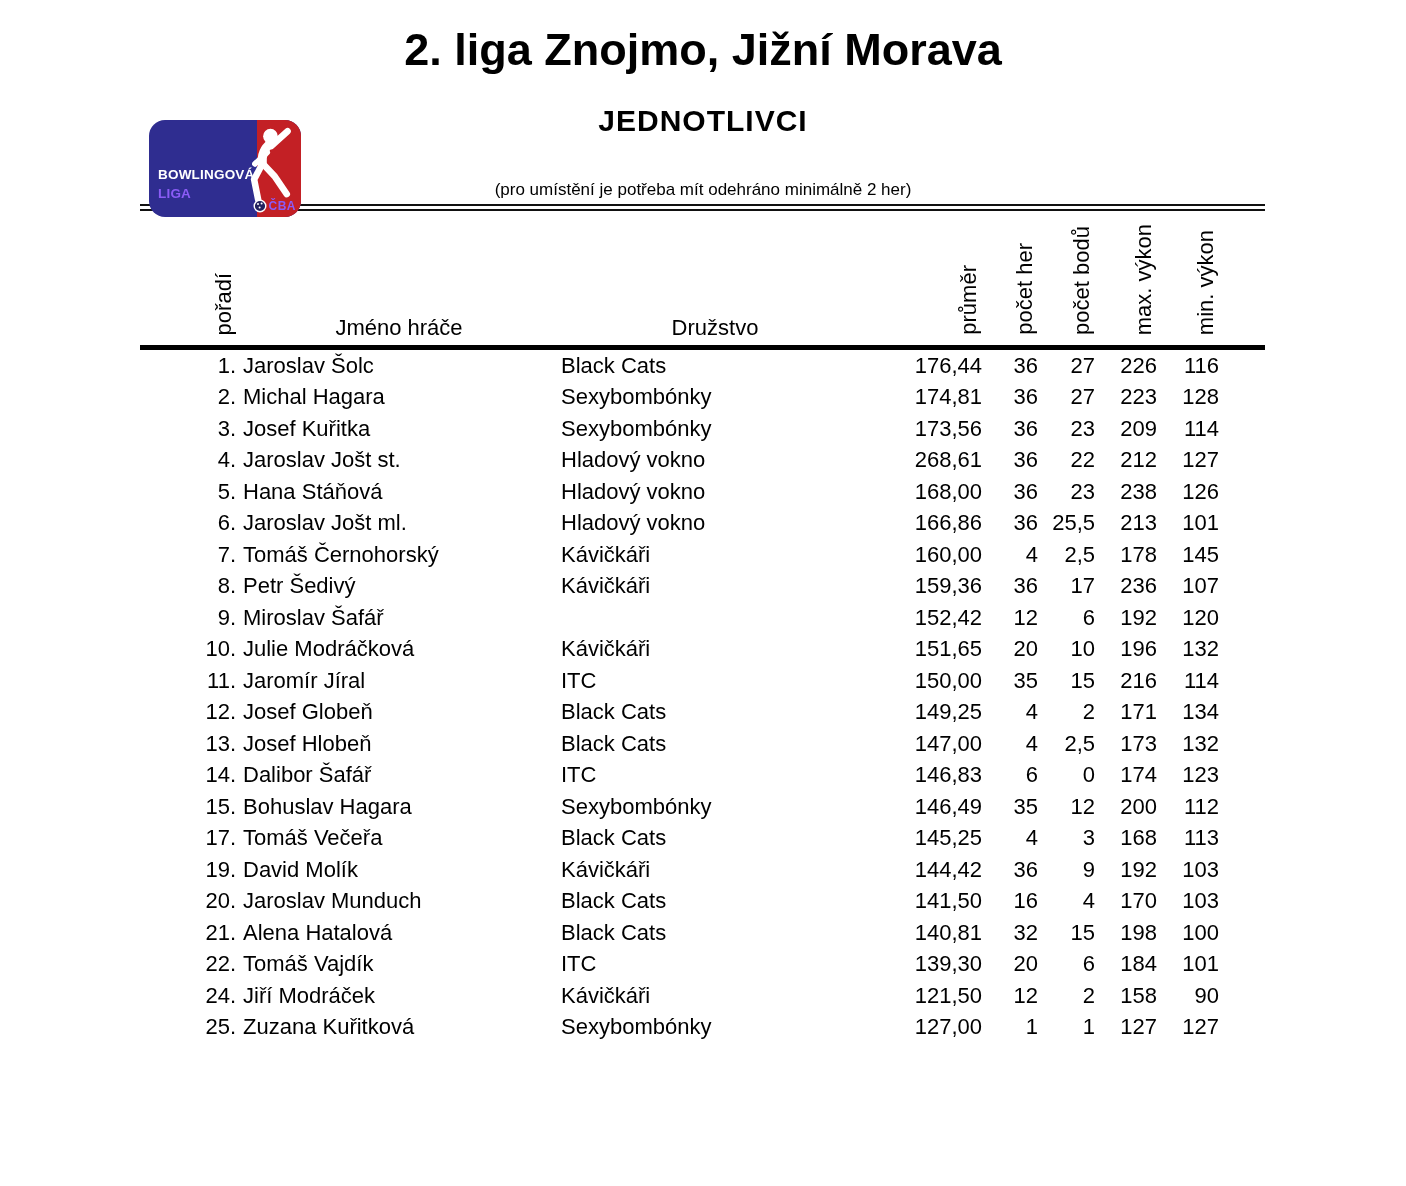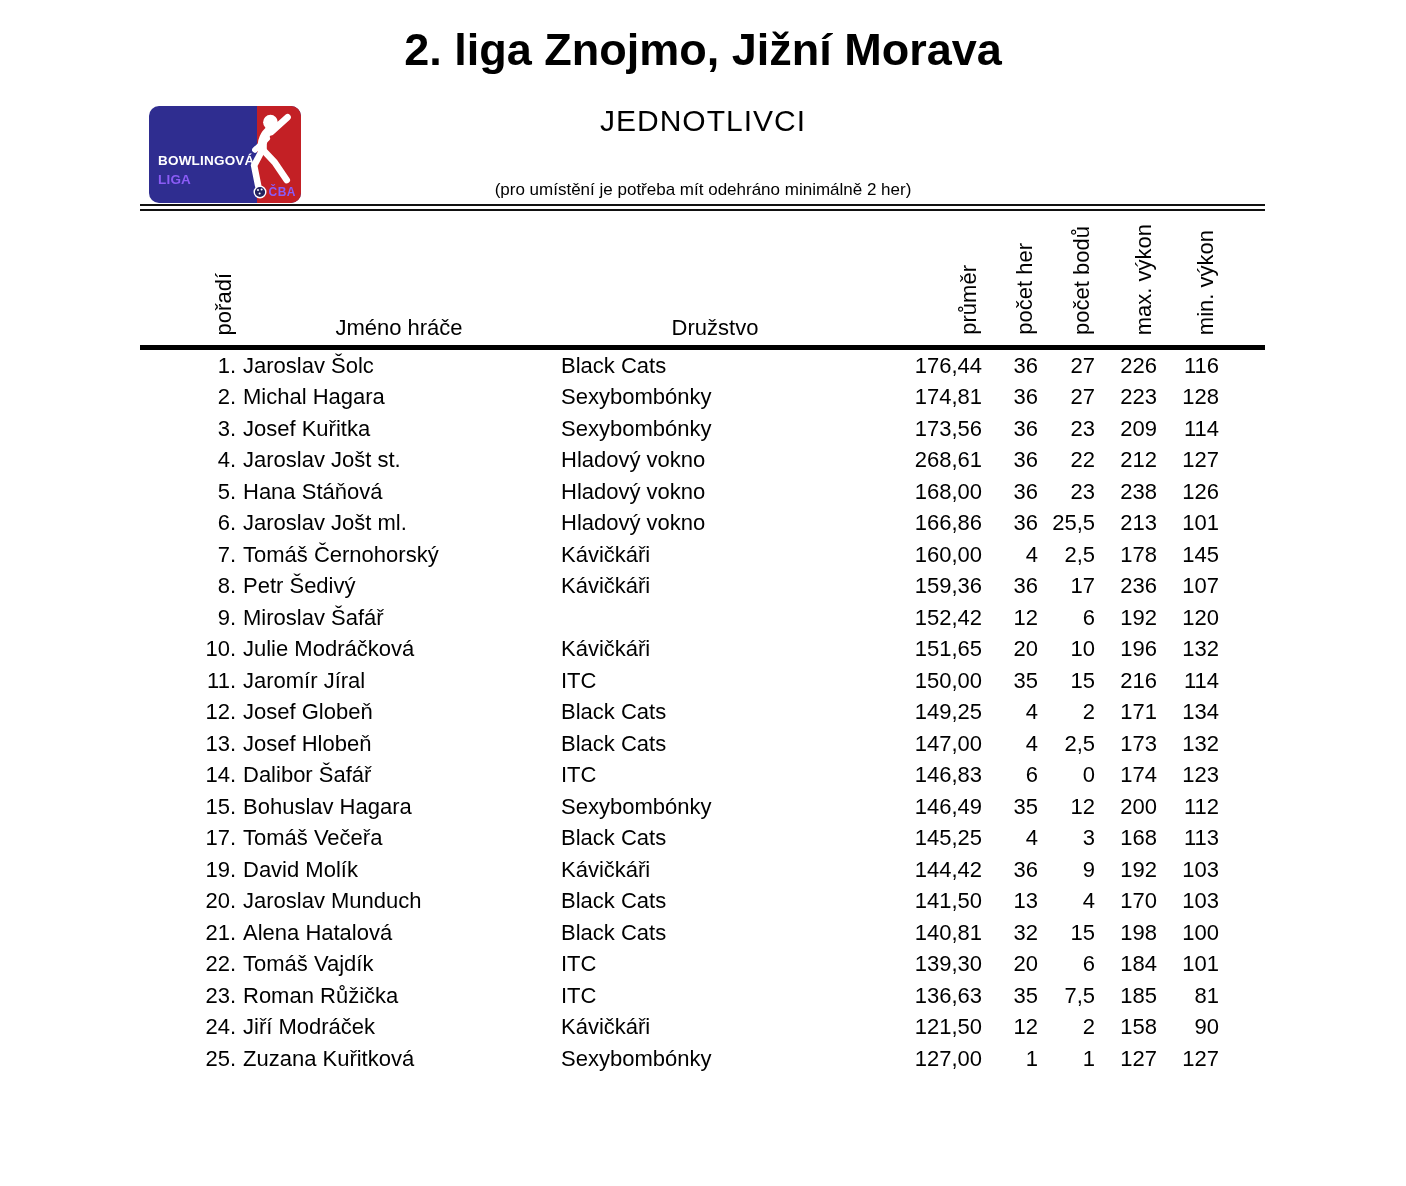--- a/index.html
+++ b/index.html
@@ -9,21 +9,21 @@
     font-family:"Liberation Sans", sans-serif;
     position:relative; overflow:hidden;
   }
   .title {
     margin:0; padding-top:24px;
     text-align:center;
     font-size:45px; font-weight:bold;
   }
   .subtitle {
     margin:28px 16px 0; text-align:center;
-    font-size:30px; font-weight:400; letter-spacing:1px;
+    font-size:30px; font-weight:700; letter-spacing:1px;
   }
   .note {
     margin:42px 0 4px; text-align:center;
     font-size:17px;
   }
   .content { width:1125px; margin-left:140px; }
   .double-rule {
     height:3px;
     border-top:2px solid #111;
     border-bottom:2px solid #111;
@@ -53,23 +53,23 @@
   th.h-rank { text-align:right; padding-right:2px; }
   th.h-name, th.h-team { text-align:center; }
   th.h-num { text-align:right; padding-right:1px; }
   tbody td { font-size:22px; height:31.5px; padding:0; white-space:nowrap; }
   td.col-rank { text-align:right; padding-right:2px; }
   td.col-name { text-align:left; padding-left:5px;margin-top:36px; }
   td.col-team { text-align:left; padding-left:1px; }
   td.col-avg, td.col-games, td.col-points, td.col-max, td.col-min { text-align:right; }
   
   .logo {
-    position:absolute; left:149px; top:106px;
+    position:absolute; left:149px; top:120px;
     width:152px; height:97px;
-    border-radius:10px; overflow:hidden;
+    border-radius:16px; overflow:hidden;
   }
   .logo .blue { position:absolute; inset:0; }
   .logo .red  { position:absolute; right:0; top:0; width:44px; height:100%; }
   .logo .l1 {
     position:absolute; left:9px; top:47px;
     font-size:13.5px; font-weight:bold; color:#fff; letter-spacing:0.2px;
   }
   .logo .l2 {
     position:absolute; left:9px; top:66px;
     font-size:13.5px; font-weight:bold; color:#8b5cf6; letter-spacing:0.2px;
@@ -349,21 +349,21 @@
           <td class="col-points">9</td>
           <td class="col-max">192</td>
           <td class="col-min">103</td>
           <td></td>
         </tr>
         <tr>
           <td class="col-rank">20.</td>
           <td class="col-name">Jaroslav Munduch</td>
           <td class="col-team">Black Cats</td>
           <td class="col-avg">141,50</td>
-          <td class="col-games">13</td>
+          <td class="col-games">16</td>
           <td class="col-points">4</td>
           <td class="col-max">170</td>
           <td class="col-min">103</td>
           <td></td>
         </tr>
         <tr>
           <td class="col-rank">21.</td>
           <td class="col-name">Alena Hatalová</td>
           <td class="col-team">Black Cats</td>
           <td class="col-avg">140,81</td>
@@ -378,31 +378,20 @@
           <td class="col-name">Tomáš Vajdík</td>
           <td class="col-team">ITC</td>
           <td class="col-avg">139,30</td>
           <td class="col-games">20</td>
           <td class="col-points">6</td>
           <td class="col-max">184</td>
           <td class="col-min">101</td>
           <td></td>
         </tr>
         <tr>
-          <td class="col-rank">23.</td>
-          <td class="col-name">Roman Růžička</td>
-          <td class="col-team">ITC</td>
-          <td class="col-avg">136,63</td>
-          <td class="col-games">35</td>
-          <td class="col-points">7,5</td>
-          <td class="col-max">185</td>
-          <td class="col-min">81</td>
-          <td></td>
-        </tr>
-        <tr>
           <td class="col-rank">24.</td>
           <td class="col-name">Jiří Modráček</td>
           <td class="col-team">Kávičkáři</td>
           <td class="col-avg">121,50</td>
           <td class="col-games">12</td>
           <td class="col-points">2</td>
           <td class="col-max">158</td>
           <td class="col-min">90</td>
           <td></td>
         </tr>

